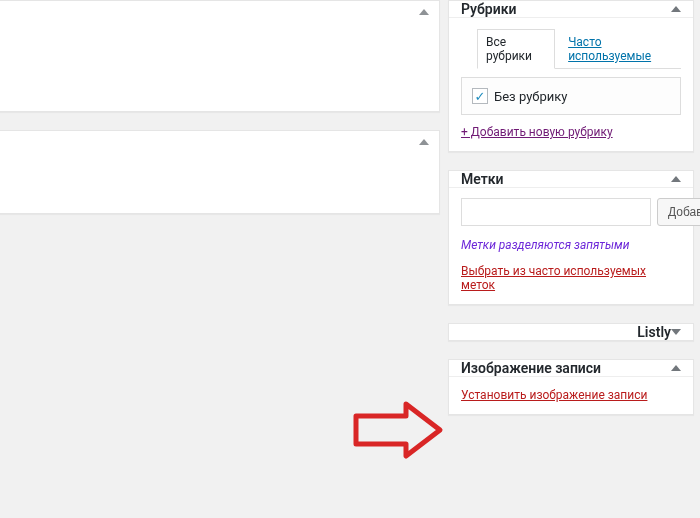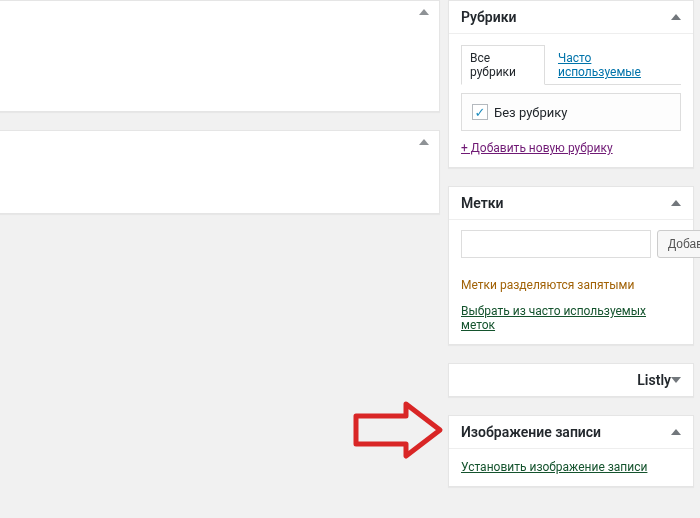--- a/index.html
+++ b/index.html
@@ -28,21 +28,21 @@
     .panel {
       background: #fff;
       border: 1px solid #e5e5e5;
       box-shadow: 0 1px 1px rgba(0,0,0,0.04);
       margin-bottom: 18px;
     }
     .main-panel-a { height: 112px; border-left: none; }
     .main-panel-b { height: 84px; border-left: none; }
     .panel-head {
       border-bottom: 1px solid #eee;
-      padding: 8px 12px;
+      padding: 0 12px;
       font-size: 14px;
       font-weight: 600;
       display: flex;
       justify-content: space-between;
       align-items: center;
       cursor: pointer;
       user-select: none;
     }
     .panel-head.no-border { border-bottom: none; justify-content: flex-end; }
     .toggle-icon {
@@ -52,21 +52,21 @@
       border-bottom: 6px solid #72777c;
     }
     .toggle-icon.down {
       border-bottom: none;
       border-top: 6px solid #72777c;
     }
     .toggle-icon.small { opacity: 0.8; }
     .panel-body { padding: 10px 12px 12px; }
     .tabs {
       border-bottom: 1px solid #ddd;
-      margin: 0 0 8px 0;
+      margin: 0 0 8px 16px;
       display: flex;
       gap: 4px;
       justify-content: center;
     }
     .tab {
       padding: 5px 8px;
       font-size: 12px;
       cursor: pointer;
       border: 1px solid transparent;
       border-bottom: none;
@@ -113,26 +113,27 @@
       border: 1px solid #ccc;
       background: #f7f7f7;
       color: #555;
       height: 28px;
       padding: 0 10px;
       font-size: 12px;
       cursor: pointer;
       border-radius: 3px;
     }
     .muted {
-      color: #a16207;
-      font-size: 12px;
-      margin-top: 20px;
+      color: #6d28d9;
+      font-style: italic;
+      font-size: 12px;
+      margin-top: 12px;
     }
     .link {
-      color: #14532d;
+      color: #b91c1c;
       text-decoration: underline;
       font-size: 12px;
       cursor: pointer;
       display: inline-block;
     }
     .mt { margin-top: 12px; }
     
     .arrow {
       position: absolute;
       left: 352px;

